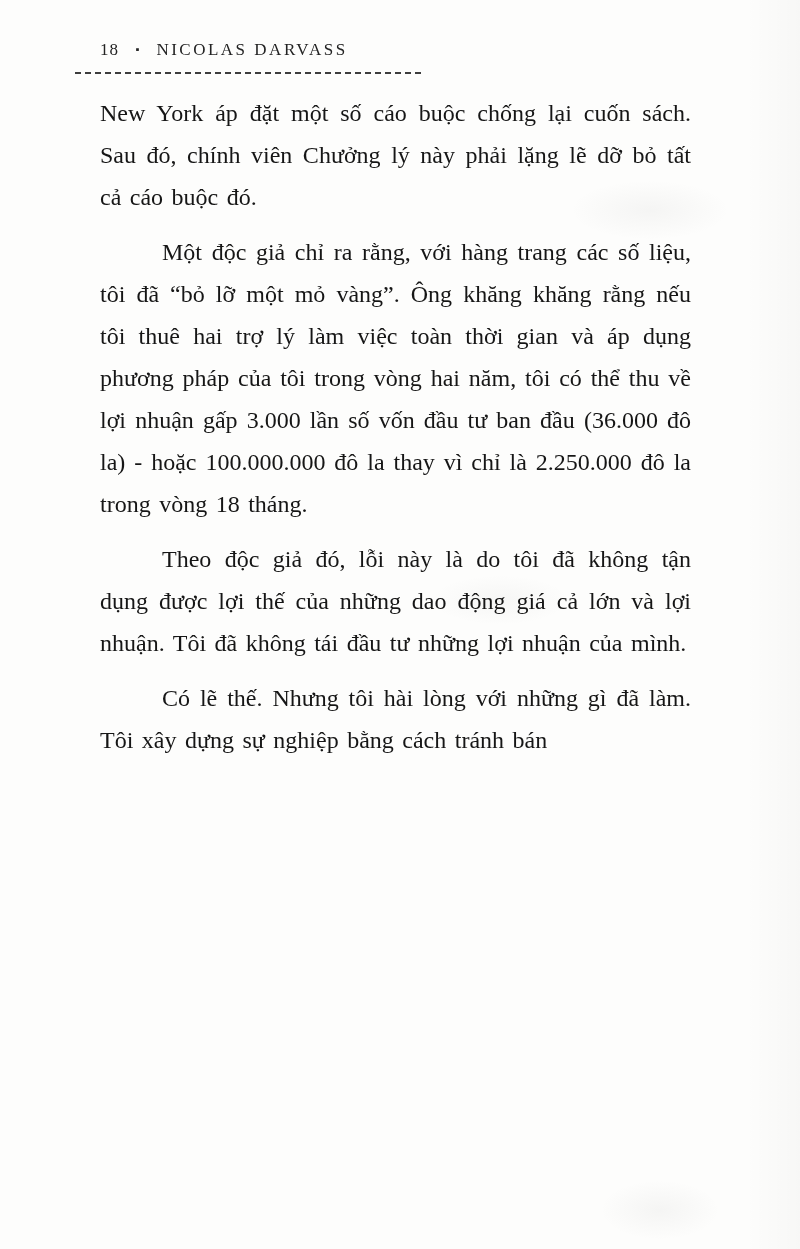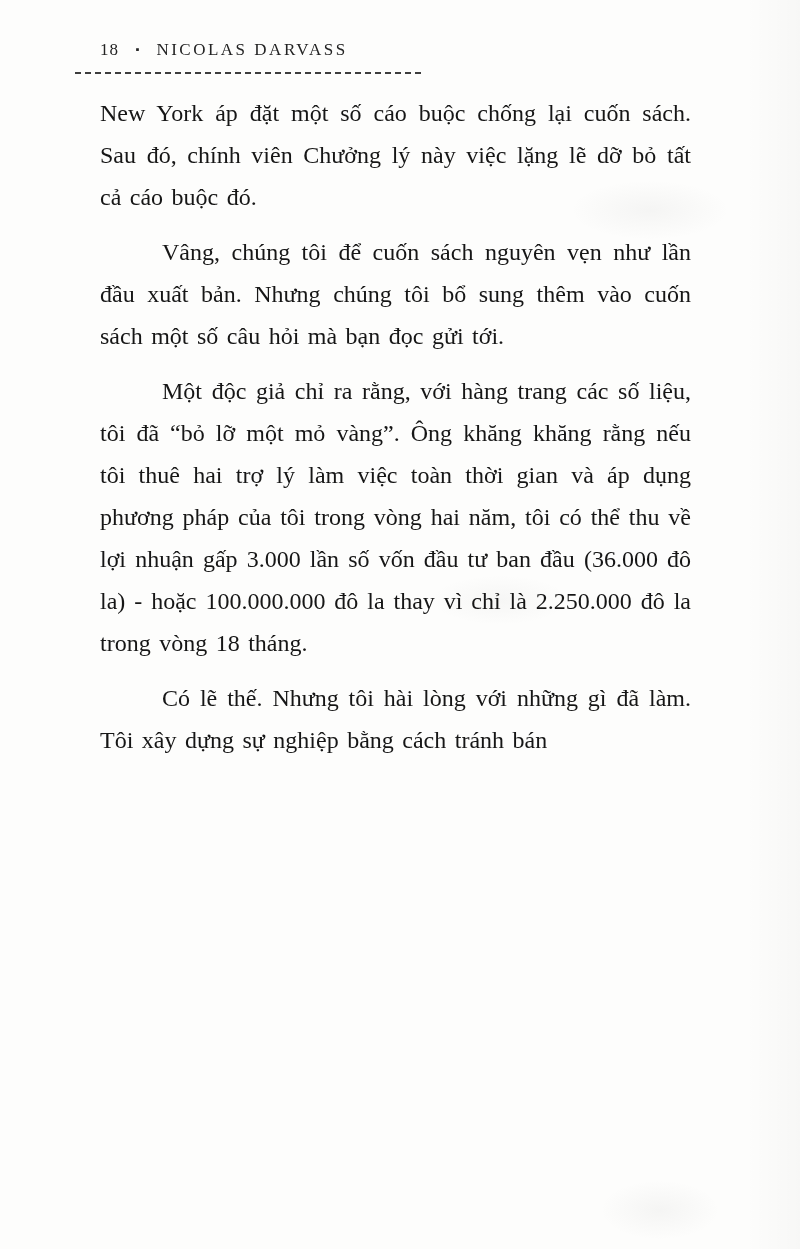--- a/index.html
+++ b/index.html
@@ -109,19 +109,19 @@
 
   <div class="running-header">
     <span class="page-num">18</span>
     <span class="bullet">▪</span>
     <span class="author">NICOLAS DARVASS</span>
   </div>
 
   <div class="header-divider"></div>
 
   <div class="body-text">
-    <p class="no-indent">New York áp đặt một số cáo buộc chống lại cuốn sách. Sau đó, chính viên Chưởng lý này việc lặng lẽ dỡ bỏ tất cả cáo buộc đó.</p>
-    <p>Vâng, chúng tôi để cuốn sách nguyên vẹn như lần đầu xuất bản. Nhưng chúng tôi bổ sung thêm vào cuốn sách một số câu hỏi mà bạn đọc gửi tới.</p>
+    <p class="no-indent">New York áp đặt một số cáo buộc chống lại cuốn sách. Sau đó, chính viên Chưởng lý này phải lặng lẽ dỡ bỏ tất cả cáo buộc đó.</p>
     <p>Một độc giả chỉ ra rằng, với hàng trang các số liệu, tôi đã “bỏ lỡ một mỏ vàng”. Ông khăng khăng rằng nếu tôi thuê hai trợ lý làm việc toàn thời gian và áp dụng phương pháp của tôi trong vòng hai năm, tôi có thể thu về lợi nhuận gấp 3.000 lần số vốn đầu tư ban đầu (36.000 đô la) - hoặc 100.000.000 đô la thay vì chỉ là 2.250.000 đô la trong vòng 18 tháng.</p>
+    <p>Theo độc giả đó, lỗi này là do tôi đã không tận dụng được lợi thế của những dao động giá cả lớn và lợi nhuận. Tôi đã không tái đầu tư những lợi nhuận của mình.</p>
     <p>Có lẽ thế. Nhưng tôi hài lòng với những gì đã làm. Tôi xây dựng sự nghiệp bằng cách tránh bán</p>
   </div>
 
 </div>
 
 </body></html>

